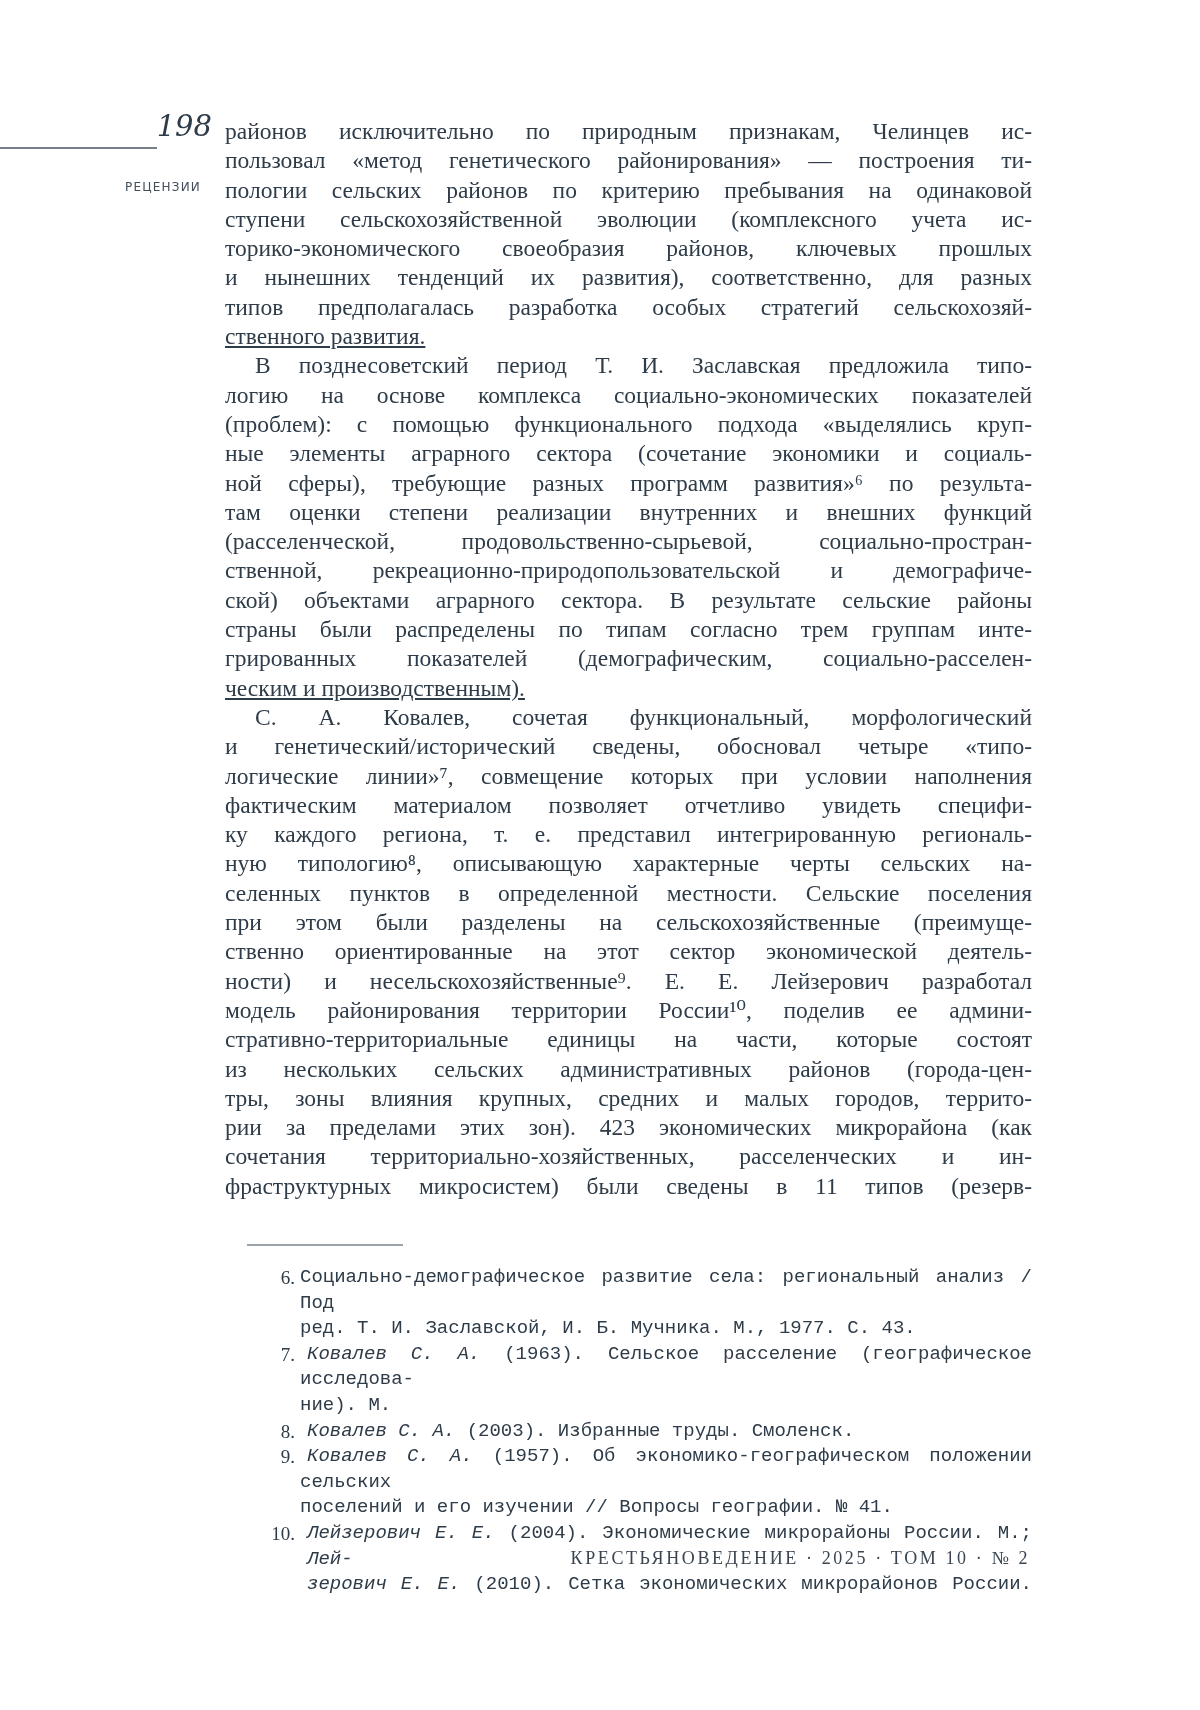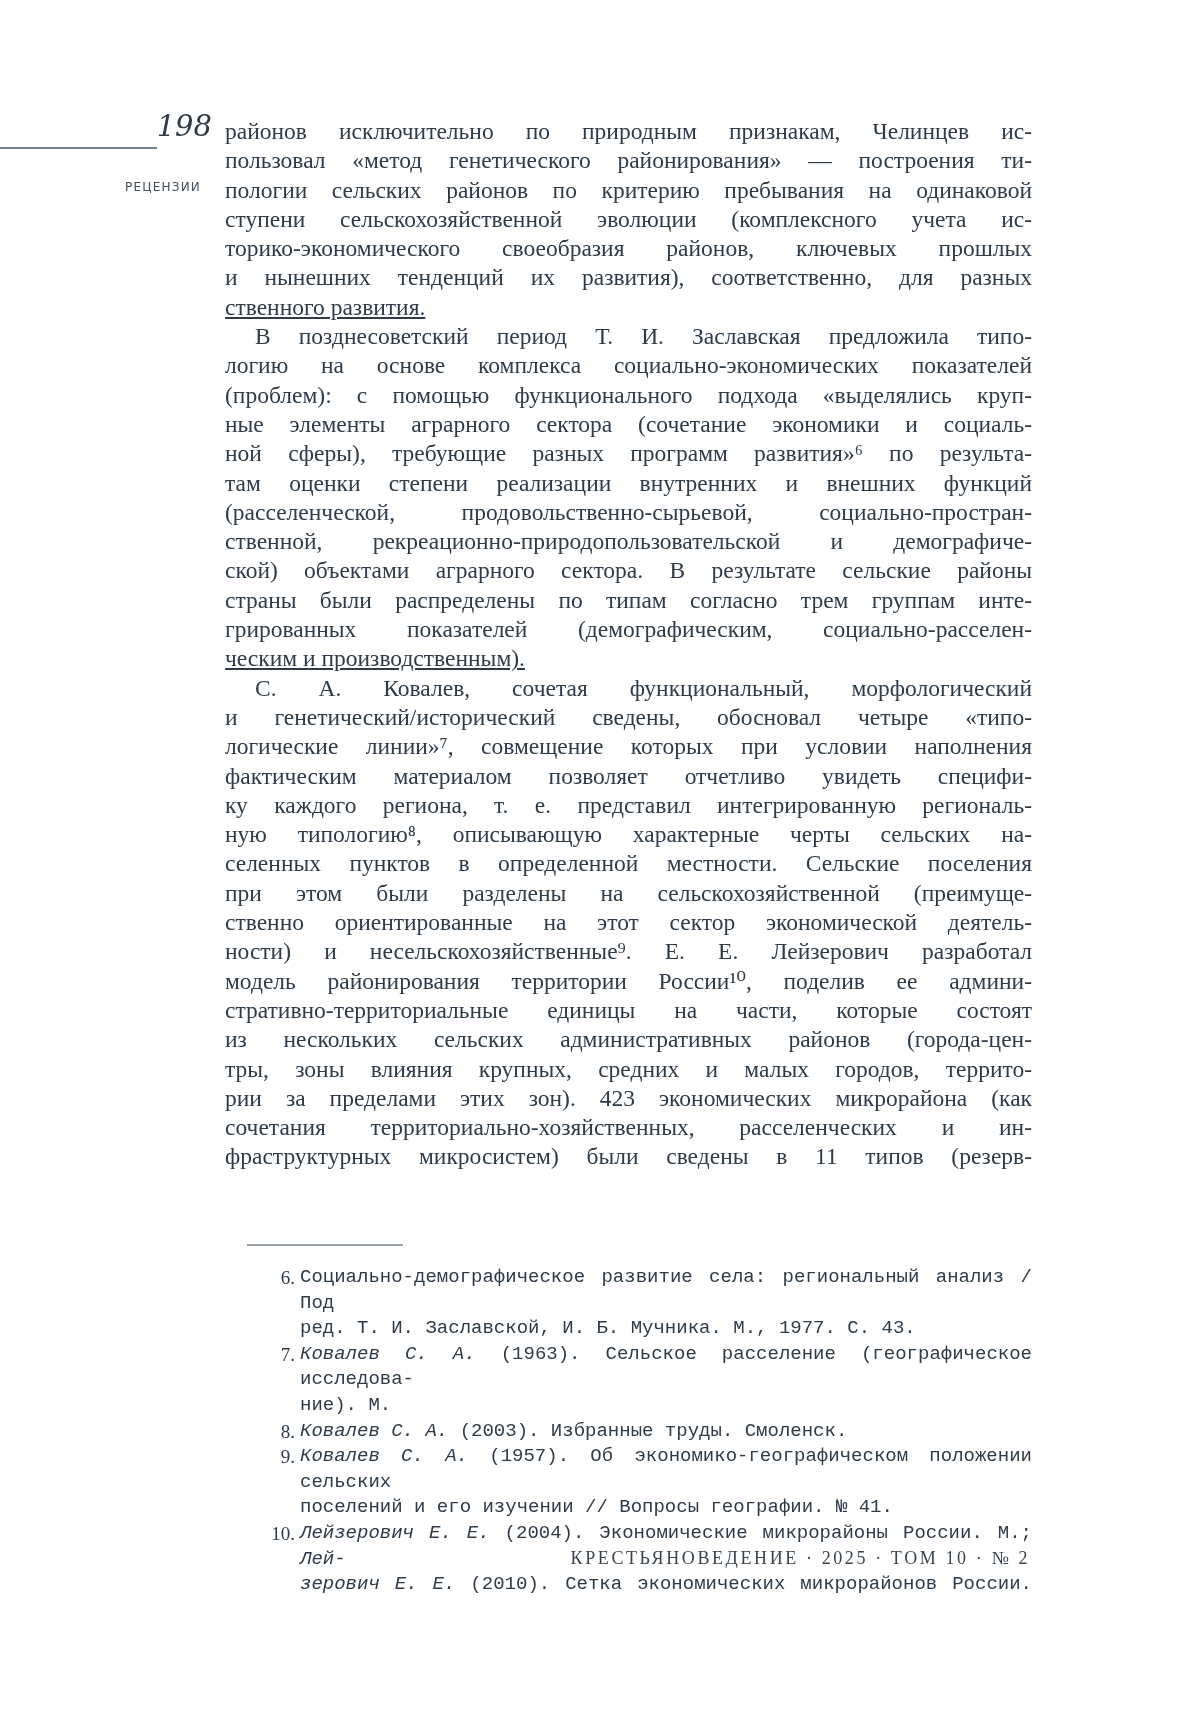--- a/index.html
+++ b/index.html
@@ -54,21 +54,21 @@
     position: absolute; left: 0; top: 0;
     width: 70px; text-align: right;
   }
   .fn-line {
     margin-left: 75px;
     text-align: justify;
     text-align-last: justify;
     font-family: Liberation Mono, monospace;
   }
   .fn-line.end { text-align-last: left; }
-  .fn-line i { font-style: italic; }
+  .fn-line i { font-style: italic; margin-left: 7px; }
   .footer {
     position: absolute; right: 170px; top: 1548px;
     font-size: 18px; letter-spacing: 2.6px;
     color: #3a4551;
     white-space: nowrap;
   }
 </style>
 </head>
 <body>
 
@@ -77,20 +77,21 @@
   <div class="page-num">198</div>
   <div class="section-label">РЕЦЕНЗИИ</div>
   <div class="body-col">
       <div class="para">
         <div class="line">районов исключительно по природным признакам, Челинцев ис-</div>
         <div class="line">пользовал «метод генетического районирования» — построения ти-</div>
         <div class="line">пологии сельских районов по критерию пребывания на одинаковой</div>
         <div class="line">ступени сельскохозяйственной эволюции (комплексного учета ис-</div>
         <div class="line">торико-экономического своеобразия районов, ключевых прошлых</div>
         <div class="line">и нынешних тенденций их развития), соответственно, для разных</div>
+        <div class="line">типов предполагалась разработка особых стратегий сельскохозяй-</div>
         <div class="line end">ственного развития.</div>
       </div>
       <div class="para">
         <div class="line indent">В позднесоветский период Т. И. Заславская предложила типо-</div>
         <div class="line">логию на основе комплекса социально-экономических показателей</div>
         <div class="line">(проблем): с помощью функционального подхода «выделялись круп-</div>
         <div class="line">ные элементы аграрного сектора (сочетание экономики и социаль-</div>
         <div class="line">ной сферы), требующие разных программ развития»⁶ по результа-</div>
         <div class="line">там оценки степени реализации внутренних и внешних функций</div>
         <div class="line">(расселенческой, продовольственно-сырьевой, социально-простран-</div>
@@ -101,21 +102,21 @@
         <div class="line end">ческим и производственным).</div>
       </div>
       <div class="para">
         <div class="line indent">С. А. Ковалев, сочетая функциональный, морфологический</div>
         <div class="line">и генетический/исторический сведены, обосновал четыре «типо-</div>
         <div class="line">логические линии»⁷, совмещение которых при условии наполнения</div>
         <div class="line">фактическим материалом позволяет отчетливо увидеть специфи-</div>
         <div class="line">ку каждого региона, т. е. представил интегрированную региональ-</div>
         <div class="line">ную типологию⁸, описывающую характерные черты сельских на-</div>
         <div class="line">селенных пунктов в определенной местности. Сельские поселения</div>
-        <div class="line">при этом были разделены на сельскохозяйственной (преимуще-</div>
+        <div class="line">при этом были разделены на сельскохозяйственные (преимуще-</div>
         <div class="line">ственно ориентированные на этот сектор экономической деятель-</div>
         <div class="line">ности) и несельскохозяйственные⁹. Е. Е. Лейзерович разработал</div>
         <div class="line">модель районирования территории России¹⁰, поделив ее админи-</div>
         <div class="line">стративно-территориальные единицы на части, которые состоят</div>
         <div class="line">из нескольких сельских административных районов (города-цен-</div>
         <div class="line">тры, зоны влияния крупных, средних и малых городов, террито-</div>
         <div class="line">рии за пределами этих зон). 423 экономических микрорайона (как</div>
         <div class="line">сочетания территориально-хозяйственных, расселенческих и ин-</div>
         <div class="line">фраструктурных микросистем) были сведены в 11 типов (резерв-</div>
       </div>

